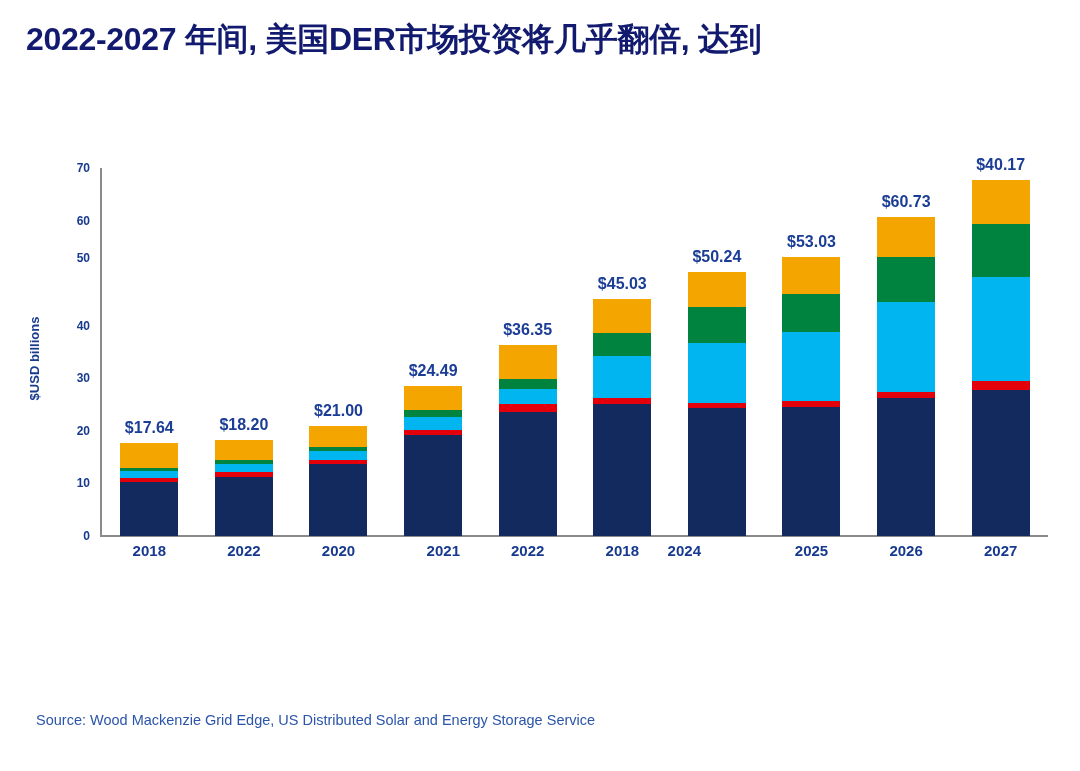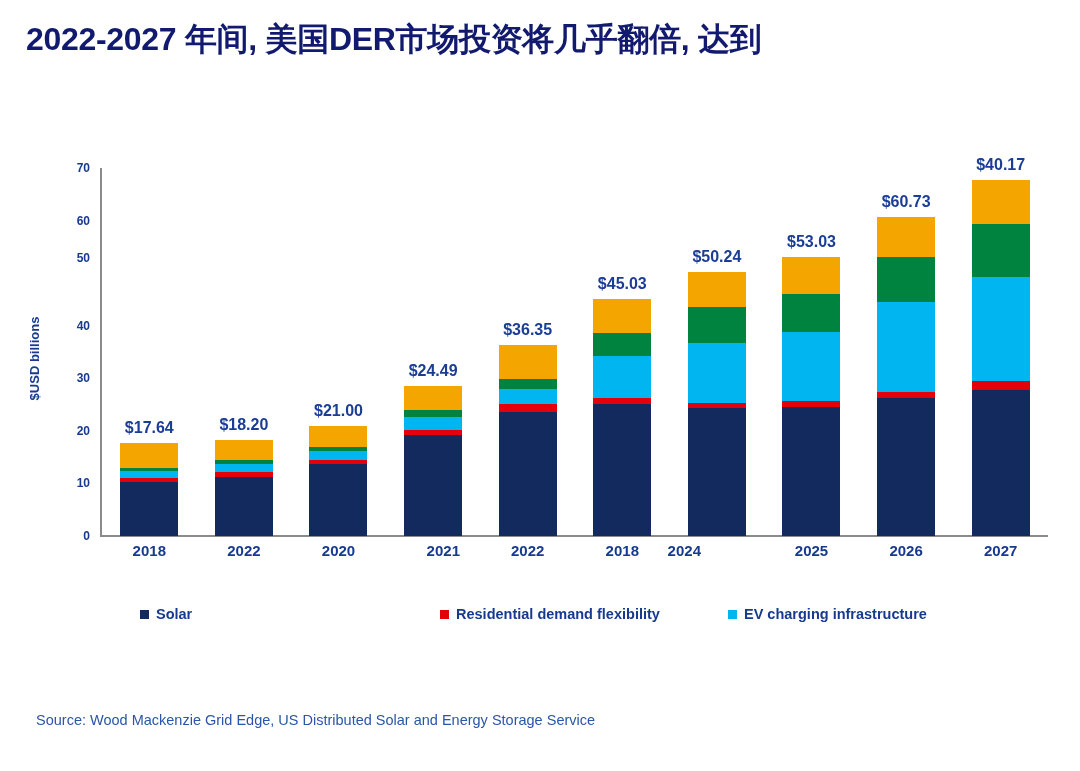--- a/index.html
+++ b/index.html
@@ -312,29 +312,15 @@
       <div class="x-label" style="left: 378.4px; width: 94.6px;">2022</div>
       <div class="x-label" style="left: 473px; width: 94.6px;">2018</div>
       <div class="x-label" style="left: 535px; width: 94.6px;">2024</div>
       <div class="x-label" style="left: 662.2px; width: 94.6px;">2025</div>
       <div class="x-label" style="left: 756.8px; width: 94.6px;">2026</div>
       <div class="x-label" style="left: 851.4px; width: 94.6px;">2027</div>
     </div>
 </div>
 
 <div id="legend">
-    <div class="legend-row" style="position: relative;">
-      <div class="legend-item" style="position: absolute; left: 0px;">
-        <span class="legend-swatch" style="background: rgb(19, 42, 94);"></span>
-        <span>Solar</span>
-      </div>
-      <div class="legend-item" style="position: absolute; left: 300px;">
-        <span class="legend-swatch" style="background: rgb(227, 0, 11);"></span>
-        <span>Residential demand flexibility</span>
-      </div>
-      <div class="legend-item" style="position: absolute; left: 588px;">
-        <span class="legend-swatch" style="background: rgb(0, 181, 240);"></span>
-        <span>EV charging infrastructure</span>
-      </div>
-    </div>
   </div>
 
 <div id="source">Source: Wood Mackenzie Grid Edge, US Distributed Solar and Energy Storage Service</div>
 
 </body></html>

